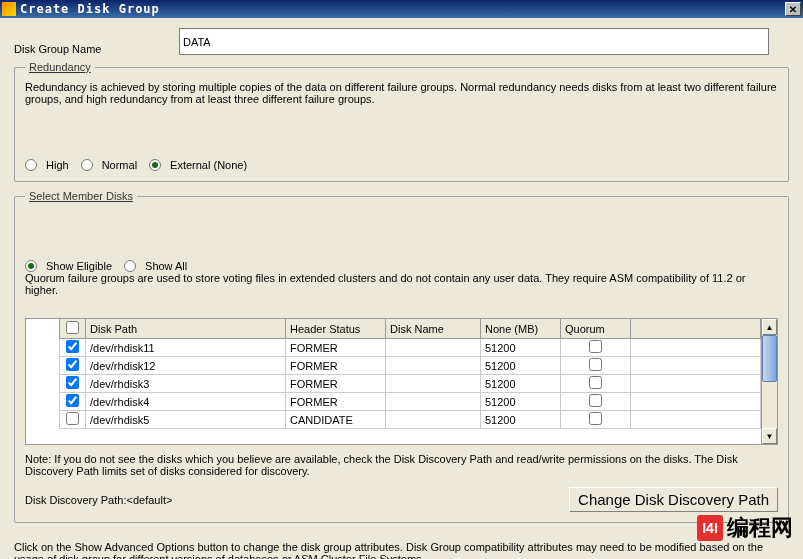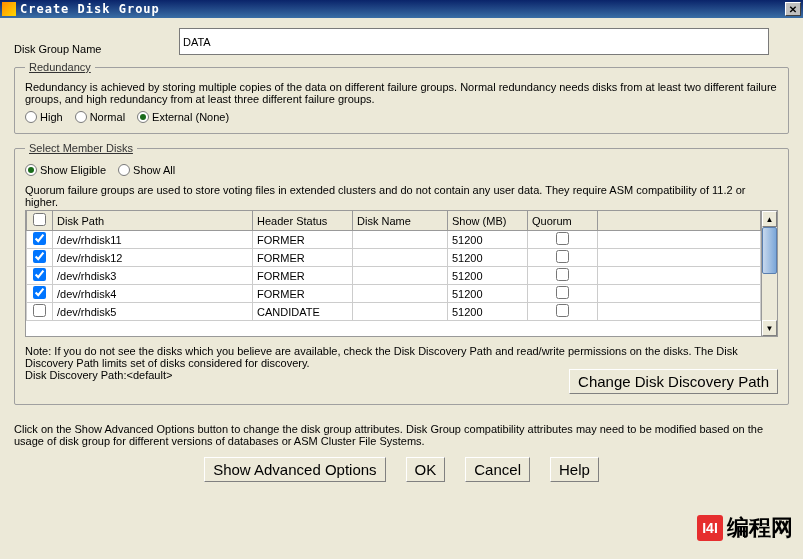--- a/index.html
+++ b/index.html
@@ -8,36 +8,36 @@
 .titlebar .icon { width: 14px; height: 14px; background: linear-gradient(135deg,#ff8c00,#ffd700); margin-right: 4px; }
 .titlebar .title { flex: 1; letter-spacing: 1px; }
 .titlebar .close { width: 16px; height: 14px; background: #c0c0c0; border: 1px solid #fff; border-right-color:#404040; border-bottom-color:#404040; color:#000; font-weight:bold; font-size:10px; display:flex; align-items:center; justify-content:center; cursor:pointer; font-family: Arial; }
 .content { padding: 10px 14px; }
 .row { display: flex; align-items: flex-end; margin-bottom: 6px; }
 .label-col { width: 165px; }
 input[type=text].name-input { width: 590px; height: 27px; border: 1px solid #7a7a7a; padding: 1px 3px; font-size: 11px; }
 fieldset { border: 1px solid #a0a0a0; border-radius: 2px; padding: 8px 10px 10px 10px; margin-bottom: 8px; }
 legend { padding: 0 4px; color: #333; text-decoration: underline; }
 .radio-row { display: flex; gap: 12px; margin-top: 6px; }
-.radio { display: inline-flex; align-items: center; gap: 3px; cursor: pointer; }
+.radio { display: inline-flex; align-items: center; gap: 9px; cursor: pointer; margin-top: 48px; }
 .radio-dot { width: 12px; height: 12px; border: 1px solid #7a7a7a; border-radius: 50%; display: inline-flex; align-items: center; justify-content: center; background:#fff; }
 .radio-dot.sel::after { content:''; width:6px; height:6px; background:#1a6b1a; border-radius:50%; }
 .table-wrap { display:flex; border:1px solid #999; background:#fff; height: 127px; }
 .table-inner { flex:1; overflow:hidden; }
 table { border-collapse: collapse; width: 100%; table-layout: fixed; }
 th { background: #ece9d8; border: 1px solid #999; border-top:none; padding: 2px 4px; text-align: left; font-weight: normal; font-size: 11px; height: 18px; }
 td { border: 1px solid #ccc; padding: 1px 4px; height: 16px; font-size: 11px; }
 .cb-cell { text-align:center; width: 26px; }
 input[type=checkbox] { width:13px; height:13px; }
 .scrollbar { width: 16px; background: #ece9d8; border-left:1px solid #999; display:flex; flex-direction:column; }
 .sb-btn { height:16px; background:#ece9d8; border:1px solid #fff; border-right-color:#808080; border-bottom-color:#808080; display:flex; align-items:center; justify-content:center; font-size:8px; }
 .sb-track { flex:1; background:#ece9d8; position:relative; }
 .sb-thumb { position:absolute; top:0; left:0; right:0; height:50%; background:linear-gradient(90deg,#c7d8ed,#7ba7d9); border:1px solid #5a7fb0; border-radius:2px; }
 .note { margin-top: 8px; font-size: 11px; }
-.path-row { display:flex; justify-content:space-between; }
+.path-row { display:flex; justify-content:space-between; align-items:center; margin-top:10px; }
 .btn { background:#ece9d8; border:1px solid #808080; border-top-color:#fff; border-left-color:#fff; padding:3px 8px; font-size:15px; cursor:pointer; }
 .bottom-btns { display:flex; justify-content:center; gap:20px; margin-top:10px; }
 .footer-text { padding: 0 14px; font-size:11px; }
 .watermark { position:absolute; bottom:16px; right:10px; font-size:22px; font-weight:bold; color:#000; display:flex; align-items:center; gap:4px; }
 .watermark .wm-icon { width:26px; height:26px; background:#e62e2e; color:#fff; display:flex; align-items:center; justify-content:center; font-size:14px; border-radius:3px; }
 </style>
 </head>
 <body>
 
 <div class="titlebar">
@@ -76,41 +76,41 @@
     <div class="radio-row" id="filter-radios" style="margin-top:2px;">
         <span class="radio">
           <span class="radio-dot sel"></span>
           <span>Show Eligible</span>
         </span>
         <span class="radio">
           <span class="radio-dot"></span>
           <span>Show All</span>
         </span>
       </div>
-    <div style="margin-top:8px;">Quorum failure groups are used to store voting files in extended clusters and do not contain any user data. They require ASM compatibility of 11.2 or higher.</div>
+    <div style="">Quorum failure groups are used to store voting files in extended clusters and do not contain any user data. They require ASM compatibility of 11.2 or higher.</div>
 
-    <div class="table-wrap" style="margin-top:2px;">
+    <div class="table-wrap" style="margin-top:22px;padding-left:33px;">
       <div class="table-inner">
         <table>
           <colgroup>
               <col style="width:26px">
               <col style="width:200px">
               <col style="width:100px">
               <col style="width:95px">
               <col style="width:80px">
               <col style="width:70px">
               <col>
             </colgroup>
           <thead>
               <tr id="thead-row">
                 <th class="cb-cell"><input type="checkbox" style=""></th>
                 <th>Disk Path</th>
                 <th>Header Status</th>
                 <th>Disk Name</th>
-                <th>Show (MB)</th>
+                <th>None (MB)</th>
                 <th>Quorum</th>
                 <th></th>
               </tr>
             </thead>
           <tbody id="tbody">
               <tr>
                 <td class="cb-cell"><input type="checkbox" checked="" style=""></td>
                 <td>/dev/rhdisk11</td>
                 <td>FORMER</td>
                 <td></td>

